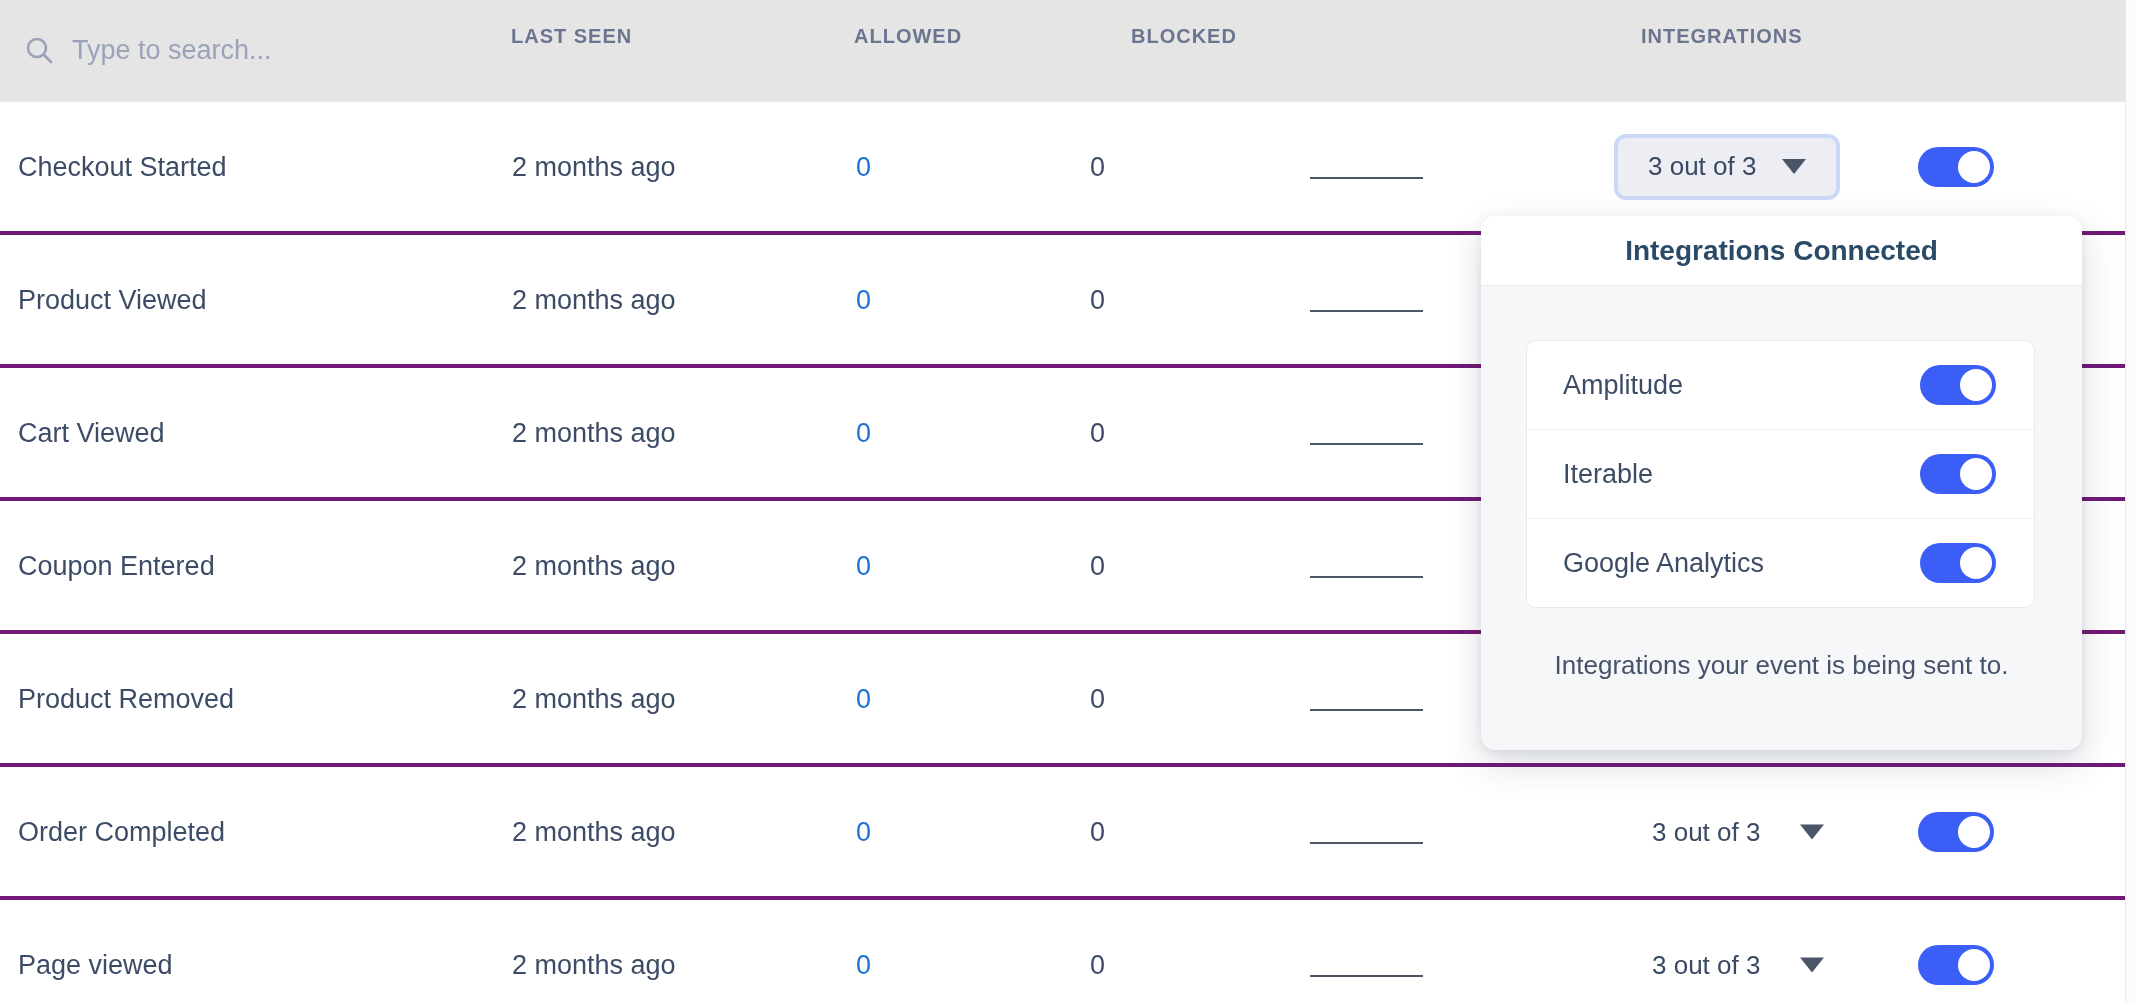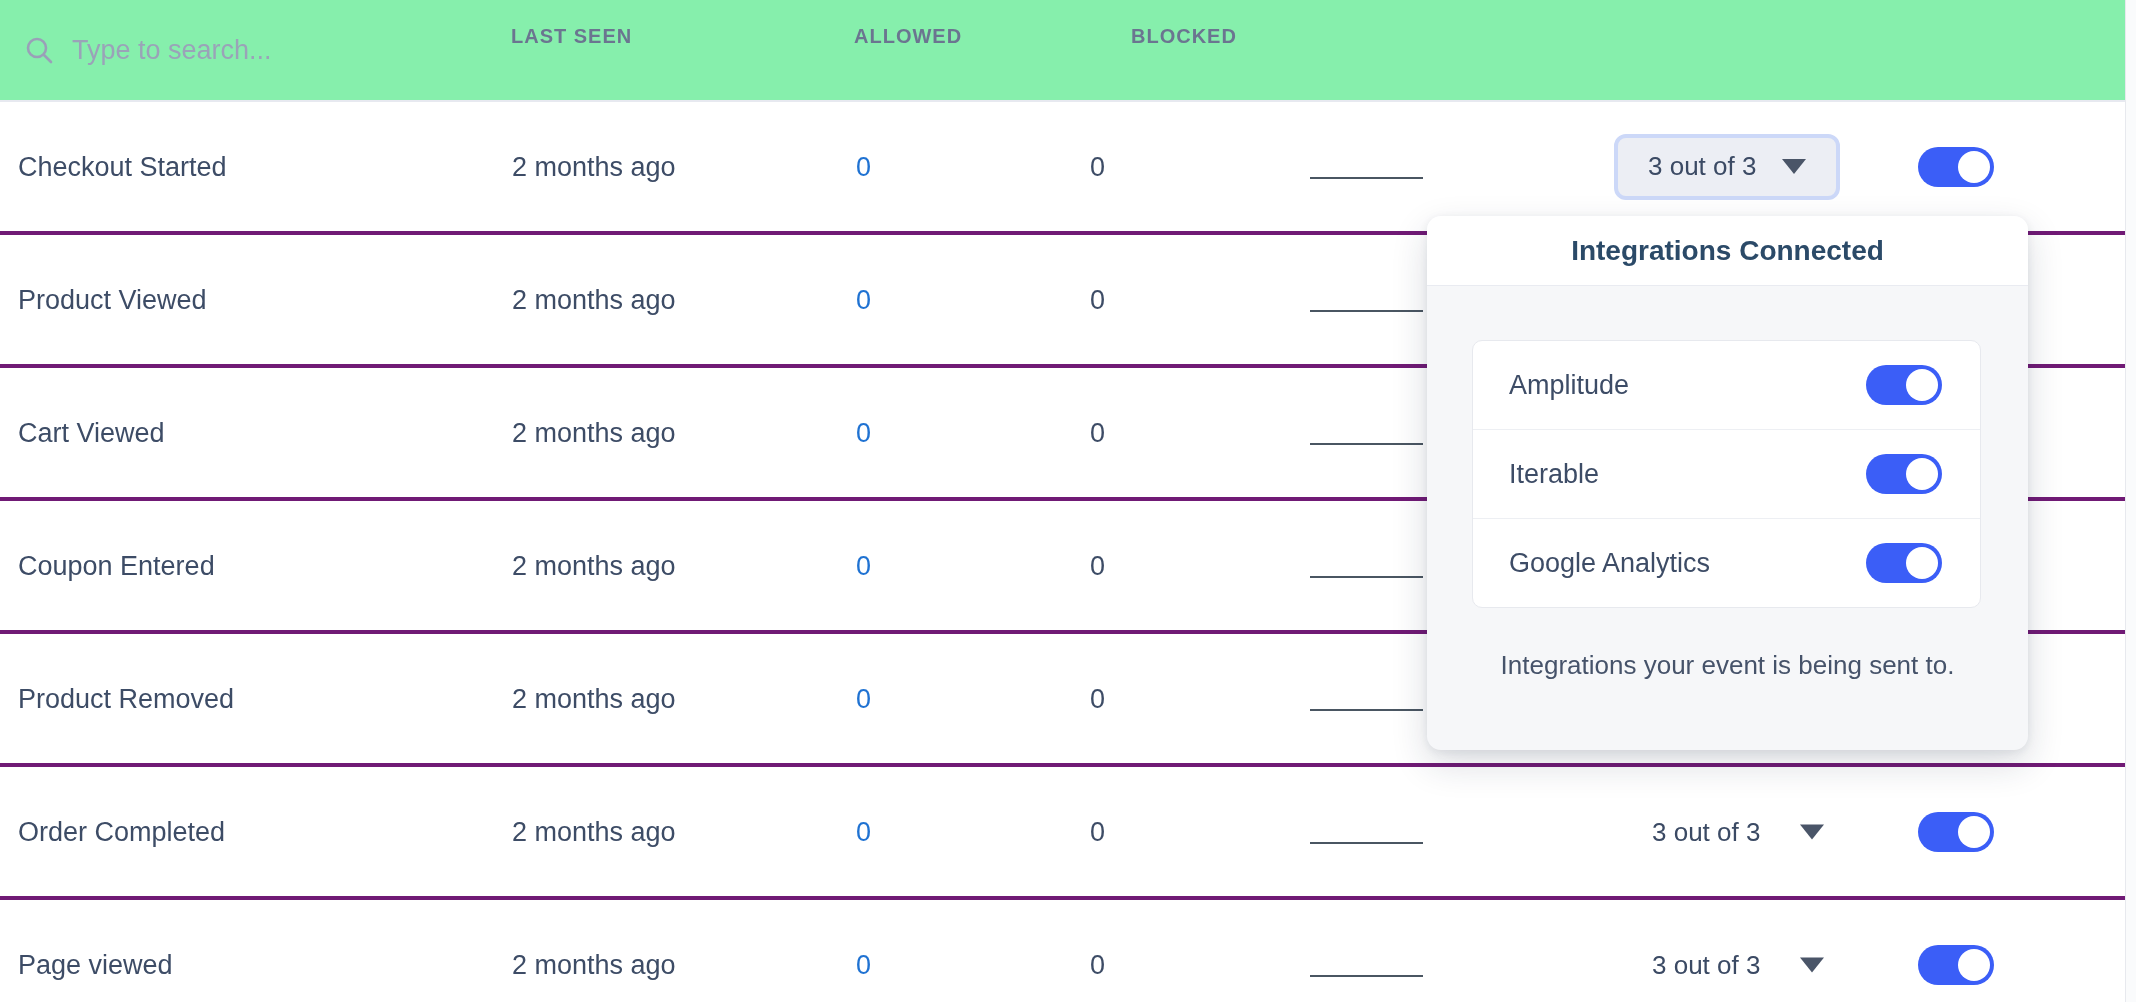--- a/index.html
+++ b/index.html
@@ -3,21 +3,21 @@
 <meta charset="utf-8">
 <style>
   html,body{margin:0;padding:0;background:#fff;}
   #app{
     position:relative;width:2136px;height:1002px;overflow:hidden;
     font-family:"Liberation Sans", sans-serif;background:#ffffff;
   }
   
   .thead{
     position:absolute;left:0;top:0;width:2136px;height:102px;
-    background:#86efac;border-bottom:2px solid #e7e9f0;box-sizing:border-box;padding-left:48px;
+    background:#e5e5e5;border-bottom:2px solid #e7e9f0;box-sizing:border-box;padding-left:48px;
   }
   .search-wrap{position:absolute;left:24px;top:0;height:100px;display:flex;align-items:center;gap:16px;}
   .search-input{
     border:none;outline:none;background:transparent;font-family:"Liberation Sans",sans-serif;
     font-size:27px;color:#3d4c66;width:360px;
   }
   .search-input::placeholder{color:#9aa3b8;}
   .col-h{
     position:absolute;top:0;height:72px;display:flex;align-items:center;
     font-size:20px;font-weight:700;letter-spacing:1px;color:#6b7590;
@@ -51,21 +51,21 @@
   .dd-plain .dd-text{font-size:26px;color:#3b4a64;}
   .caret{width:0;height:0;border-left:12px solid transparent;border-right:12px solid transparent;border-top:15px solid #4a5568;}
   
   .toggle{
     position:absolute;left:1918px;top:50%;transform:translateY(-50%);
     width:76px;height:40px;border-radius:20px;background:#3b5ef7;cursor:pointer;
   }
   .toggle .knob{position:absolute;right:4px;top:4px;width:32px;height:32px;border-radius:50%;background:#ffffff;}
   
   .popover{
-    position:absolute;left:1427px;top:216px;width:601px;height:534px;z-index:20;
+    position:absolute;left:1481px;top:216px;width:601px;height:534px;z-index:20;
     background:#f6f7f9;border-radius:14px;box-shadow:0 14px 36px rgba(25,35,65,.16),0 2px 8px rgba(25,35,65,.08);
   }
   .pop-header{
     position:absolute;left:0;top:0;width:100%;height:70px;background:#ffffff;
     border-radius:14px 14px 0 0;border-bottom:1px solid #e9ebf1;box-sizing:border-box;
     display:flex;align-items:center;justify-content:center;
   }
   .pop-title{font-size:28px;font-weight:700;color:#2b4a68;}
   .pop-card{
     position:absolute;left:45px;top:124px;width:509px;background:#ffffff;
@@ -91,20 +91,21 @@
     <div class="search-wrap">
       <svg width="30" height="30" viewBox="0 0 30 30" fill="none">
         <circle cx="13" cy="13" r="9" stroke="#9aa0b8" stroke-width="2.6"></circle>
         <line x1="20" y1="20" x2="27" y2="27" stroke="#9aa0b8" stroke-width="2.6" stroke-linecap="round"></line>
       </svg>
       <input class="search-input" type="text" placeholder="Type to search..." style="">
     </div>
     <div class="col-h lastseen">LAST SEEN</div>
     <div class="col-h allowed">ALLOWED</div>
     <div class="col-h blocked">BLOCKED</div>
+    <div class="col-h integr">INTEGRATIONS</div>
   </div>
 
   <div id="rows">
       <div class="trow">
       <div class="cell c-name">Checkout Started</div>
       <div class="cell c-seen">2 months ago</div>
       <a class="cell c-allowed">0</a>
       <div class="cell c-blocked">0</div>
       <div class="c-dash"></div>
       <div class="dd-button" style="display: flex;">

